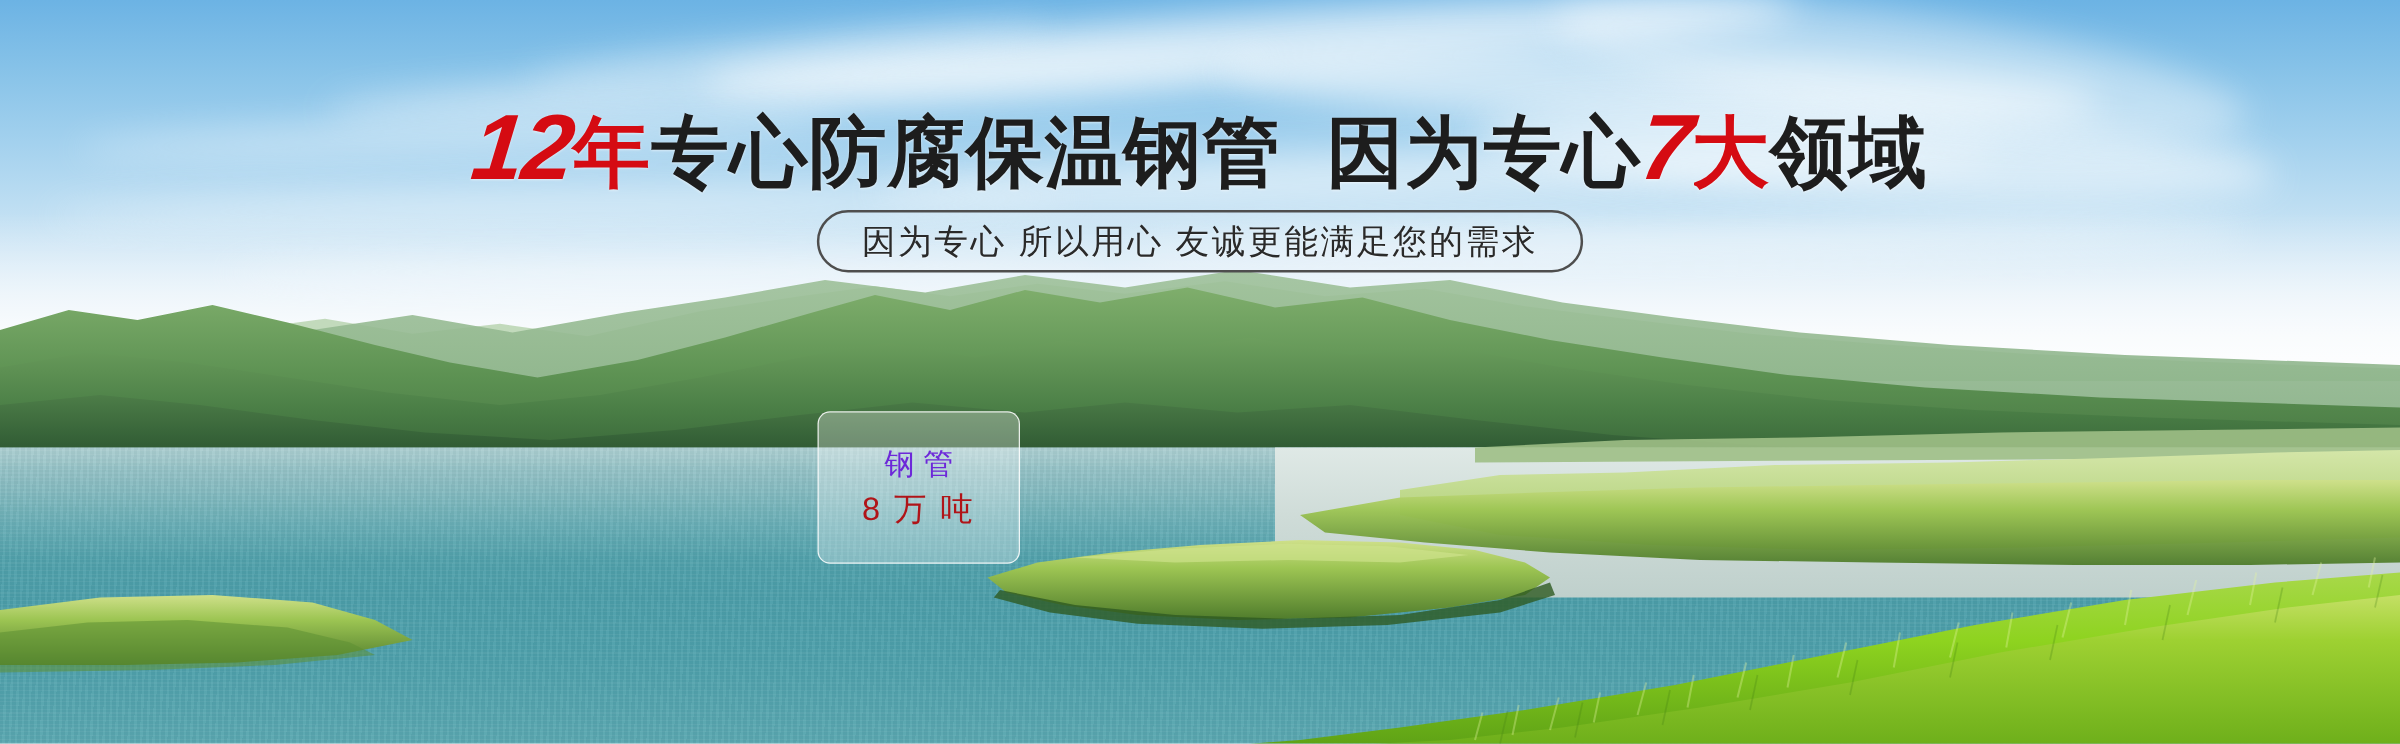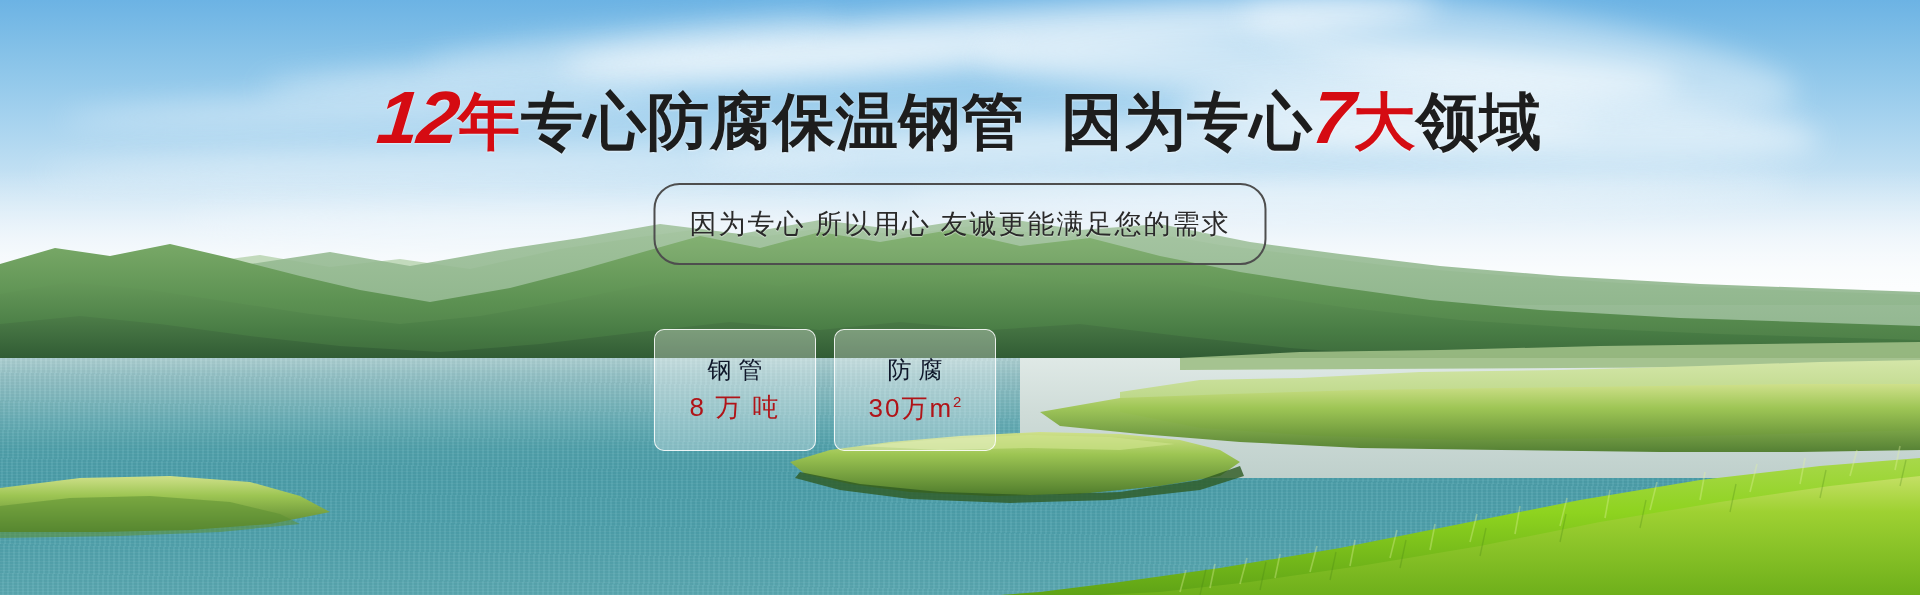--- a/index.html
+++ b/index.html
@@ -102,24 +102,24 @@
   .headline .num{
     font-size:74px;
     letter-spacing:-1px;
     font-style:italic;
     display:inline-block;
     transform:skewX(-6deg);
   }
   .headline .gap{display:inline-block;width:36px;}
 
   .subpill{
-    position:absolute;left:50%;top:183px;
+    position:absolute;left:50%;top:168px;
     transform:translateX(-50%);
     height:46px;
-    padding:16px 34px;
+    padding:0 34px;
     border:2px solid #4e4e4e;
     border-radius:26px;
     display:flex;align-items:center;justify-content:center;
     color:#2a2a2a;
     font-size:27px;
     letter-spacing:2px;
     white-space:nowrap;
     background:rgba(255,255,255,.06);
     text-shadow:0 1px 1px rgba(255,255,255,.5);
   }
@@ -133,26 +133,25 @@
   .card{
     width:160px;height:120px;
     border-radius:10px;
     border:1px solid rgba(255,255,255,.85);
     background:rgba(255,255,255,.30);
     display:flex;flex-direction:column;
     align-items:center;justify-content:center;
     gap:10px;
   }
   .card .label{
-    color:#0f172a;
+    color:#6d28d9;
     font-size:24px;
     letter-spacing:7px;
     text-indent:7px;
     line-height:1;
-    font-family:Liberation Mono, monospace;
   }
   .card .value{
     color:#b01418;
     font-size:26px;
     letter-spacing:2px;
     line-height:1;
     white-space:nowrap;
   }
   .card .value sup{font-size:15px;vertical-align:super;letter-spacing:0;}
 </style>
@@ -335,19 +334,15 @@
 
   <div class="subpill">
     <span>因为专心 所以用心  友诚更能满足您的需求</span>
   </div>
 
   <div class="cards">
     <div class="card">
       <div class="label">钢管</div>
       <div class="value"><span>8 万 吨</span></div>
     </div>
-    <div class="card">
-      <div class="label">防腐</div>
-      <div class="value"><span>30万m</span><sup>2</sup></div>
-    </div>
   </div>
 
 </div>
 
 </body></html>

